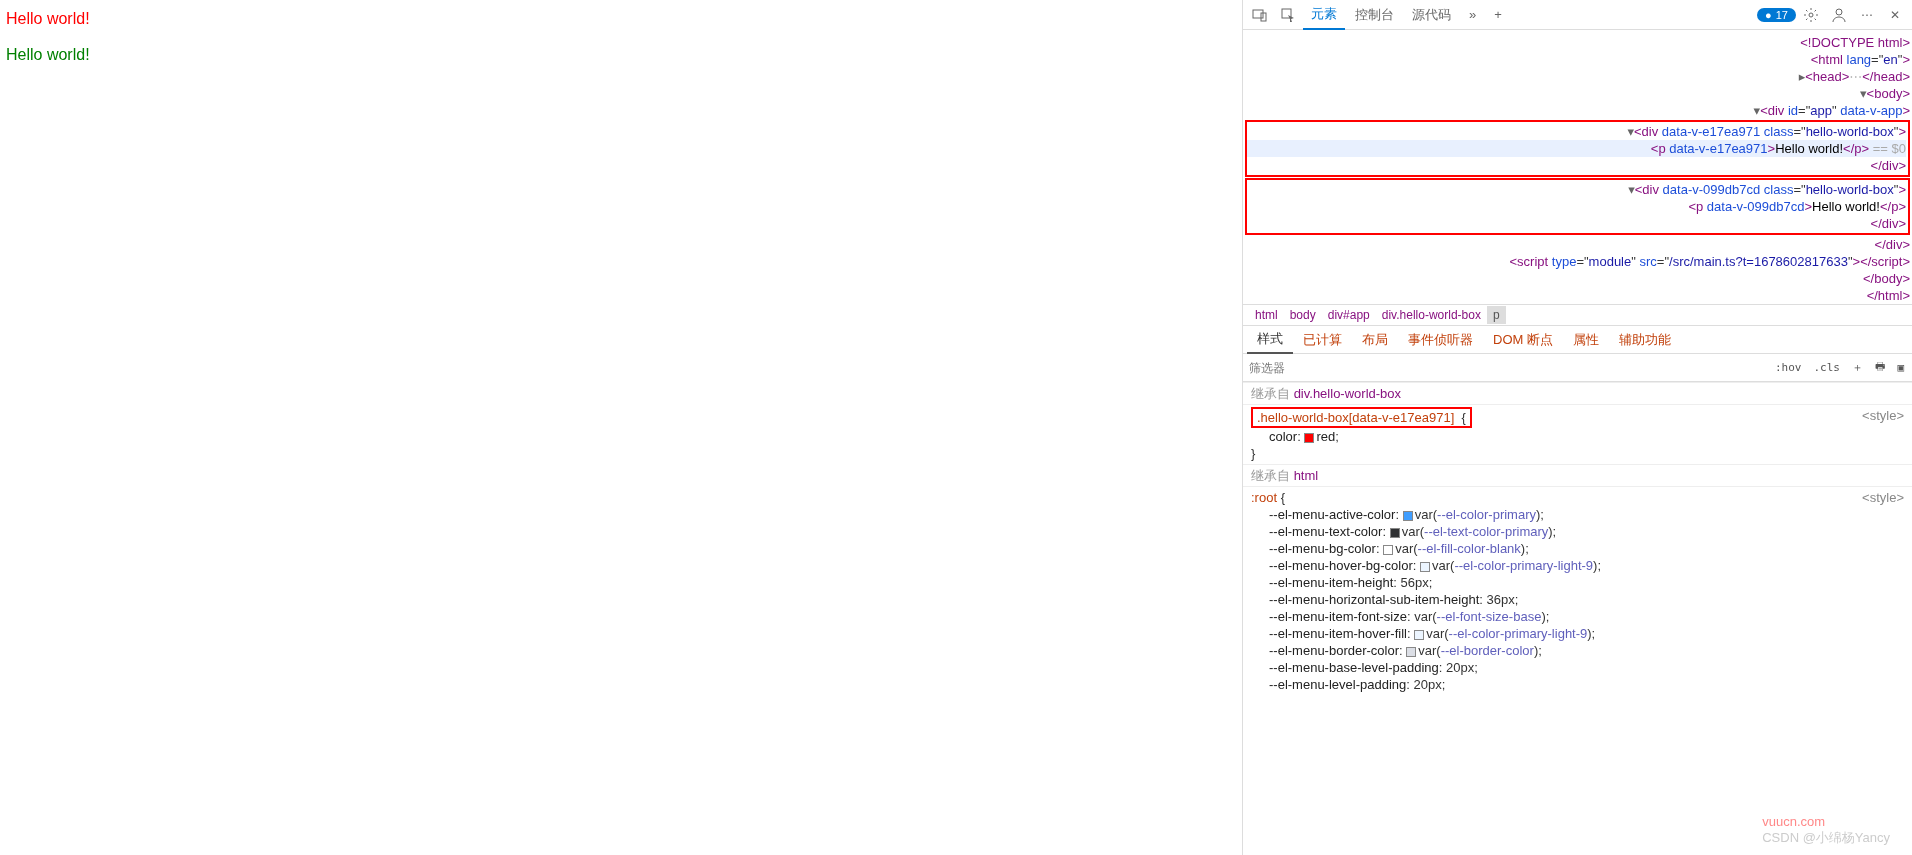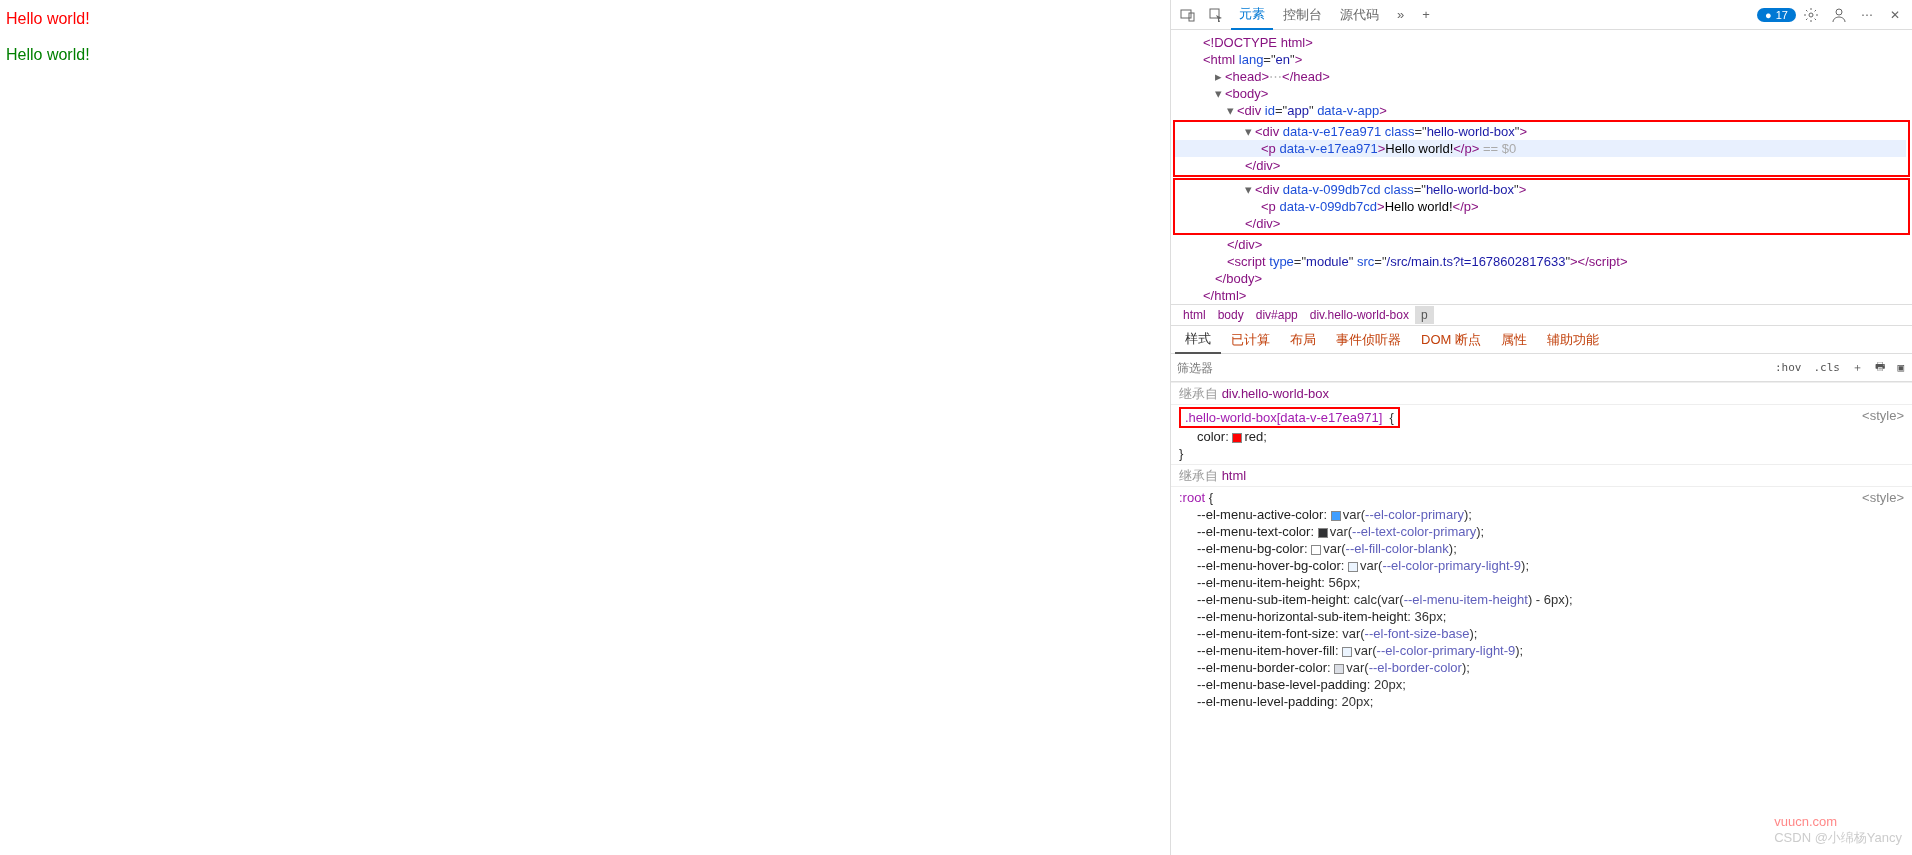--- a/index.html
+++ b/index.html
@@ -1,28 +1,28 @@
 <!DOCTYPE html>
 <html><head>
 <meta charset="utf-8">
 <style>
 * { margin:0; padding:0; box-sizing:border-box; font-family:-apple-system,BlinkMacSystemFont,"Segoe UI",Arial,sans-serif; }
 body { display:flex; height:855px; width:1912px; overflow:hidden; background:#fff; }
 .page-content { flex:1; padding:10px 6px; position:relative; }
 .page-content .txt1 { color:red; font-size:16px; margin-bottom:18px; }
 .page-content .txt2 { color:green; font-size:16px; }
-.devtools { width:742px; border-left:1px solid #ddd; display:flex; flex-direction:column; font-size:12px; color:#333; }
+.devtools { width:670px; border-left:1px solid #ddd; display:flex; flex-direction:column; font-size:12px; color:#333; }
 .toolbar { display:flex; align-items:center; height:30px; border-bottom:1px solid #ddd; padding:0 4px; gap:2px; }
 .toolbar .ic { width:26px; height:26px; display:flex; align-items:center; justify-content:center; color:#666; cursor:pointer; }
 .toolbar .tab { padding:0 8px; height:30px; display:flex; align-items:center; color:#666; cursor:pointer; font-size:13px; }
 .toolbar .tab.active { color:#0078d4; border-bottom:2px solid #0078d4; }
 .toolbar .sp { flex:1; }
 .toolbar .issues { background:#0078d4; color:#fff; border-radius:10px; padding:1px 8px; font-size:11px; display:flex; align-items:center; gap:4px; }
 .dom { flex:0 0 274px; overflow:auto; font-family:Consolas,Menlo,monospace; font-size:13px; padding:4px 2px; line-height:17px; position:relative; }
-.dom .ln { white-space:nowrap; padding-left:18px; }
+.dom .ln { white-space:nowrap; padding-left:18px;text-align:right; }
 .dom .i1 { padding-left:30px; }
 .dom .i2 { padding-left:42px; }
 .dom .i3 { padding-left:54px; }
 .dom .i4 { padding-left:70px; }
 .dom .tg { color:#881280; }
 .dom .at { color:#1d4ed8; }
 .dom .vl { color:#1a1aa6; }
 .dom .tx { color:#000; }
 .dom .cm { color:#aaa; font-style:normal; }
 .dom .ar { color:#666; display:inline-block; width:10px; }
@@ -35,29 +35,29 @@
 .subtabs { display:flex; height:28px; border-bottom:1px solid #ddd; align-items:center; padding:0 4px; }
 .subtabs .st { padding:0 10px; height:28px; display:flex; align-items:center; color:#c2410c; cursor:pointer; font-size:13px;}
 .subtabs .st.active { border-bottom:2px solid #555; color:#333; }
 .filter-row { display:flex; align-items:center; height:28px; border-bottom:1px solid #ddd; padding:0 2px; gap:0;}
 .filter-row input { flex:1; border:none; outline:none; padding:2px 4px; font-size:12px; }
 .filter-row .fb { padding:2px 6px; font-size:11px; color:#555; cursor:pointer; font-family:Consolas,monospace; }
 .styles { flex:1; overflow:auto; font-family:Consolas,Menlo,monospace; font-size:13px; line-height:17px; }
 .styles .sec { padding:2px 8px; }
 .styles .inh { color:#999; padding:2px 8px; border-bottom:1px solid #eee; border-top:1px solid #eee;}
 .styles .inh a { color:#881280; }
-.styles .sel-rule { color:#a21caf;margin-top:29px; }
+.styles .sel-rule { color:#c2410c;margin-top:29px; }
 .styles .sel-box { border:2px solid red; display:inline-block; padding:0 4px; }
 .styles .src { float:right; color:#888; }
 .styles .prop { padding-left:18px; }
 .styles .pn { color:#222; }
 .styles .pv { color:#222; }
 .styles .sw { display:inline-block; width:10px; height:10px; border:1px solid #888; vertical-align:middle; margin-right:2px;}
 .styles .vr { color:#5f5fbb; }
-.watermark { position:absolute; right:10px; bottom:8px; color:#ccc; font-size:13px; pointer-events:none; z-index:99; }
+.watermark { position:absolute; right:22px; bottom:8px; color:#ccc; font-size:13px; pointer-events:none; z-index:99; }
 .watermark .red { color:#f88; }
 svg { width:16px; height:16px; }
 </style>
 </head>
 <body>
 
 <div class="page-content">
   <p class="txt1">Hello world!</p>
   <p class="txt2">Hello world!</p>
 </div>
@@ -164,21 +164,20 @@
     <div class="inh"><span>继承自</span> <a>html</a></div>
     <div class="sec">
       <span class="src">&lt;style&gt;</span>
       <span class="sel-rule">:root</span> <span>{</span>
       <div id="vars-container">
           <div class="prop"><span class="pn">--el-menu-active-color</span>: <span class="sw" style="background:#409eff"></span>var(<span class="vr">--el-color-primary</span>);</div>
           <div class="prop"><span class="pn">--el-menu-text-color</span>: <span class="sw" style="background:#303133"></span>var(<span class="vr">--el-text-color-primary</span>);</div>
           <div class="prop"><span class="pn">--el-menu-bg-color</span>: <span class="sw" style="background:#ffffff"></span>var(<span class="vr">--el-fill-color-blank</span>);</div>
           <div class="prop"><span class="pn">--el-menu-hover-bg-color</span>: <span class="sw" style="background:#ecf5ff"></span>var(<span class="vr">--el-color-primary-light-9</span>);</div>
           <div class="prop"><span class="pn">--el-menu-item-height</span>: 56px;</div>
-          <div class="prop"><span class="pn">--el-menu-sub-item-height</span>: calc(var(<span class="vr">--el-menu-item-height</span>) - 6px);</div>
           <div class="prop"><span class="pn">--el-menu-horizontal-sub-item-height</span>: 36px;</div>
           <div class="prop"><span class="pn">--el-menu-item-font-size</span>: var(<span class="vr">--el-font-size-base</span>);</div>
           <div class="prop"><span class="pn">--el-menu-item-hover-fill</span>: <span class="sw" style="background:#ecf5ff"></span>var(<span class="vr">--el-color-primary-light-9</span>);</div>
           <div class="prop"><span class="pn">--el-menu-border-color</span>: <span class="sw" style="background:#dcdfe6"></span>var(<span class="vr">--el-border-color</span>);</div>
           <div class="prop"><span class="pn">--el-menu-base-level-padding</span>: 20px;</div>
           <div class="prop"><span class="pn">--el-menu-level-padding</span>: 20px;</div>
         </div>
     </div>
   </div>
 

